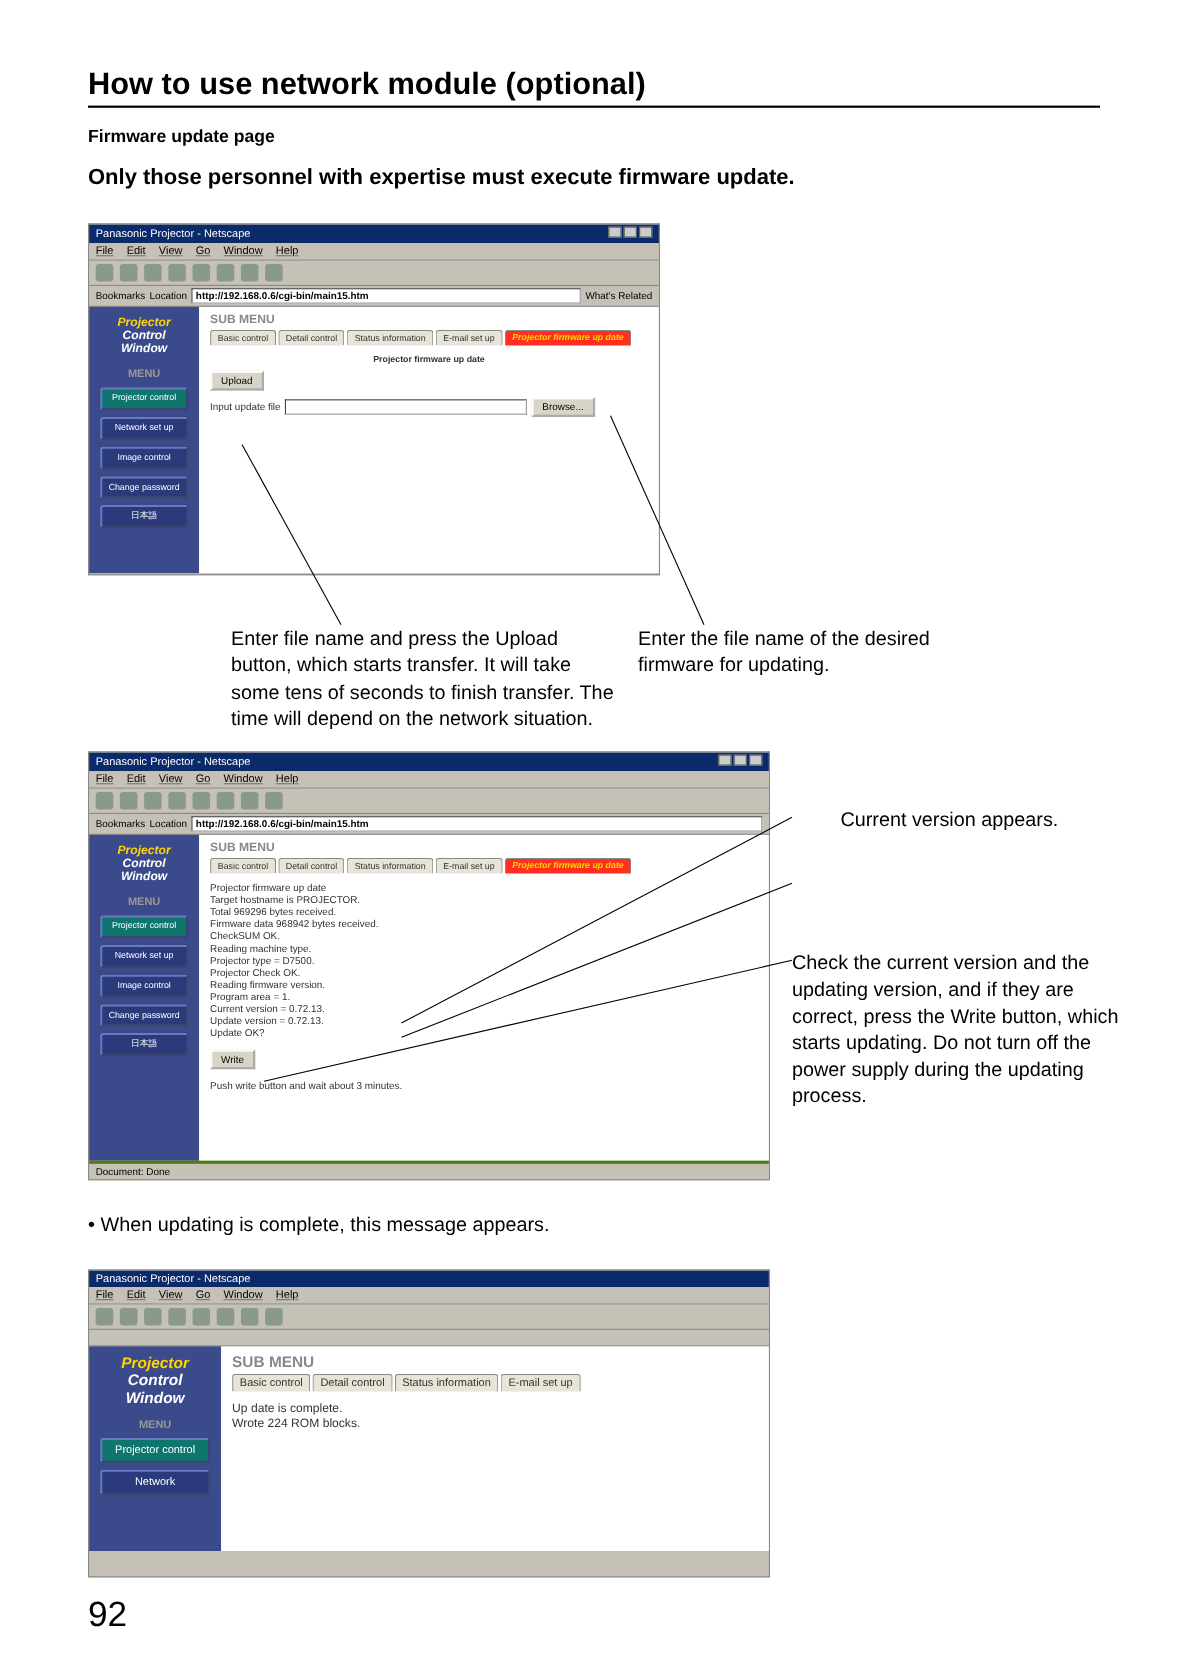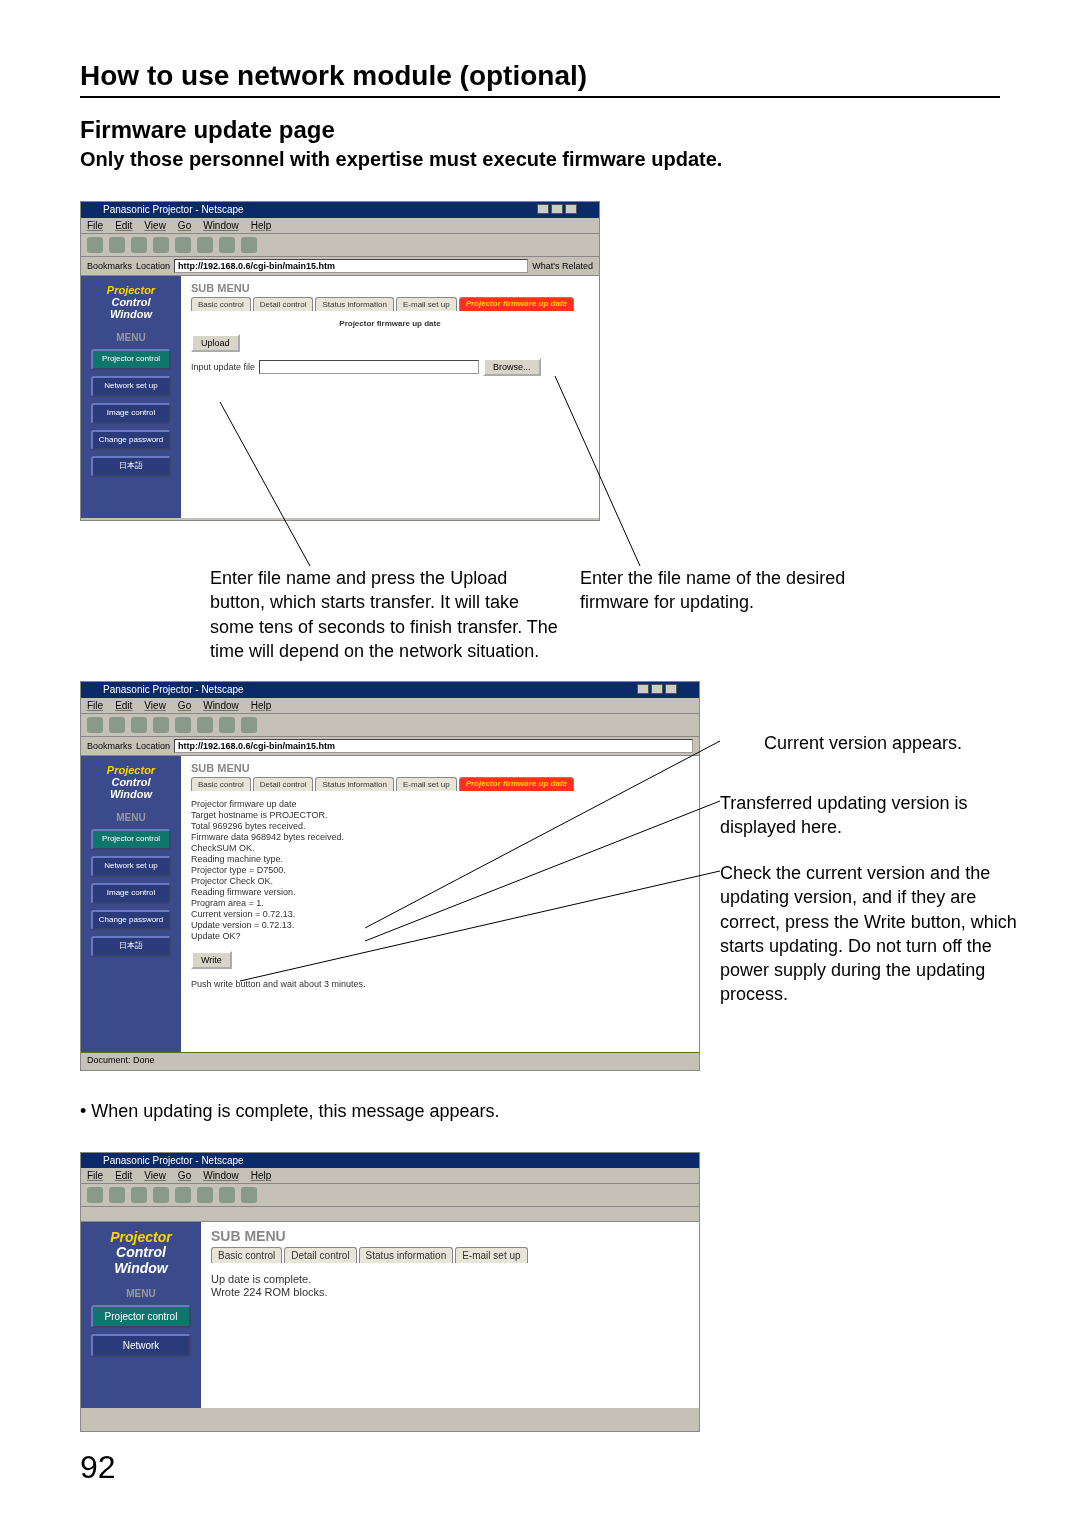--- a/index.html
+++ b/index.html
@@ -1,24 +1,24 @@
 <!DOCTYPE html>
 <html><head>
 <meta charset="utf-8">
 <style>
   * { box-sizing: border-box; margin: 0; padding: 0; }
   body { font-family: Arial, Helvetica, sans-serif; width: 1080px; height: 1526px; background: #fff; position: relative; color: #000; padding: 60px 80px; }
   .page-title { font-size: 28px; font-weight: bold; border-bottom: 2px solid #000; padding-bottom: 4px; margin-bottom: 18px; }
-  .subtitle { font-size: 24px; font-weight: bold; margin-bottom: 4px; }
+  .subtitle { font-size: 16px; font-weight: bold; margin-bottom: 16px; }
   .subnote { font-size: 20px; font-weight: bold; margin-bottom: 30px; }
   .screenshot { border: 1px solid #888; background: #c5c1b6; position: relative; overflow: hidden; }
   .ss1 { width: 520px; height: 320px; }
   .ss2 { width: 620px; height: 390px; }
   .ss3 { width: 620px; height: 280px; margin-top: 30px; }
-  .browser-title { background: #0a2a6a; color: #fff; font-size: 10px; padding: 2px 22px; display: flex; justify-content: space-between; align-items: flex-start; }
+  .browser-title { background: #0a2a6a; color: #fff; font-size: 10px; padding: 2px 6px; display: flex; justify-content: space-between; align-items: center; }
   .win-controls span { display: inline-block; width: 12px; height: 10px; background: #ccc; margin-left: 2px; border: 1px solid #555; }
   .browser-menu { background: #c5c1b6; font-size: 10px; padding: 2px 6px; display: flex; gap: 12px; border-bottom: 1px solid #888; }
   .browser-menu span { text-decoration: underline; text-decoration-color: rgba(0,0,0,0.4); }
   .browser-toolbar { background: #c5c1b6; padding: 3px 6px; display: flex; gap: 6px; align-items: center; border-bottom: 1px solid #888; }
   .tbicon { width: 16px; height: 16px; background: #8a9a8a; border-radius: 3px; display: inline-block; }
   .addressbar { background: #c5c1b6; padding: 2px 6px; display: flex; align-items: center; gap: 4px; font-size: 9px; border-bottom: 1px solid #888; }
   .addressbar input { flex: 1; font-size: 9px; padding: 1px 3px; background: #fff; border: 1px inset #999; font-weight: bold; }
   .content-area { display: flex; height: calc(100% - 18px - 18px - 22px - 18px); }
   .ss2 .content-area, .ss3 .content-area { height: calc(100% - 18px - 18px - 22px - 18px - 16px); }
   .sidebar { width: 100px; background: #3a4a8a; color: #fff; font-size: 10px; display: flex; flex-direction: column; align-items: center; padding: 8px 4px; gap: 6px; }
@@ -29,21 +29,21 @@
   .side-btn.sel { background: #0f766e; }
   .main-panel { flex: 1; background: #fff; padding: 6px 10px; font-size: 9px; color: #333; position: relative; }
   .submenu-label { color: #888; font-weight: bold; font-size: 11px; margin-bottom: 3px; }
   .tabs { display: flex; gap: 2px; margin-bottom: 8px; }
   .tab { background: #e8e4d8; border: 1px solid #888; border-bottom: none; padding: 2px 6px; font-size: 8px; border-radius: 3px 3px 0 0; cursor: pointer; }
   .tab.active { background: #ff3020; color: #ffd400; font-weight: bold; line-height: 1; font-style: italic; }
   .formrow { display: flex; align-items: center; gap: 4px; margin: 6px 0; }
   .formrow input[type="text"] { width: 220px; font-size: 9px; padding: 1px 3px; border: 1px inset #999; }
   .btn { padding: 2px 8px; background: #d8d4c8; border: 2px outset #fff; font-size: 9px; cursor: pointer; }
   .center-label { text-align: center; font-weight: bold; font-size: 8px; margin: 4px 0; }
-  .statusbar { background: #c5c1b6; font-size: 9px; padding: 2px 6px; border-top: 1px solid #4d7c0f; display: flex; align-items: center; }
+  .statusbar { background: #c5c1b6; font-size: 9px; padding: 2px 6px; border-top: 3px solid #4d7c0f; display: flex; align-items: center; }
   .callout { font-size: 18px; line-height: 1.35; position: absolute; }
   .bullet-line { font-size: 18px; margin: 30px 0 10px; }
   .svg-lines { position: absolute; pointer-events: none; }
   .page-num { position: absolute; bottom: 40px; left: 80px; font-size: 32px; }
   .main-panel p { margin: 1px 0; }
 </style>
 </head>
 <body>
 
 <h1 class="page-title">How to use network module (optional)</h1>
@@ -210,21 +210,20 @@
     <div class="statusbar">Document: Done</div>
   </div>
 
   <svg class="svg-lines" style="left:0;top:0;" width="900" height="420">
     <line x1="285" y1="247" x2="640" y2="60" stroke="#000" stroke-width="1"></line>
     <line x1="285" y1="260" x2="640" y2="120" stroke="#000" stroke-width="1"></line>
     <line x1="160" y1="300" x2="640" y2="190" stroke="#000" stroke-width="1"></line>
   </svg>
 
   <div class="callout" style="left:640px; top:50px; width:300px;margin-left:44px;">Current version appears.</div>
-  <div class="callout" style="left:640px; top:110px; width:300px;">Transferred updating version is displayed here.</div>
   <div class="callout" style="left:640px; top:180px; width:320px;">Check the current version and the updating version, and if they are correct, press the Write button, which starts updating.  Do not turn off the power supply during the updating process.</div>
 </div>
 
 <div class="bullet-line">• <span>When updating is complete, this message appears.</span></div>
 
 <div class="screenshot ss3">
   <div class="browser-title">
     <span>Panasonic Projector - Netscape</span>
   </div>
   <div class="browser-menu">

